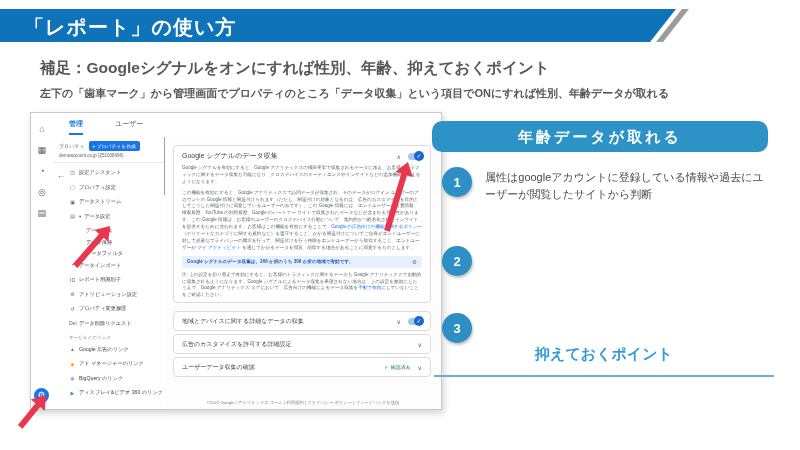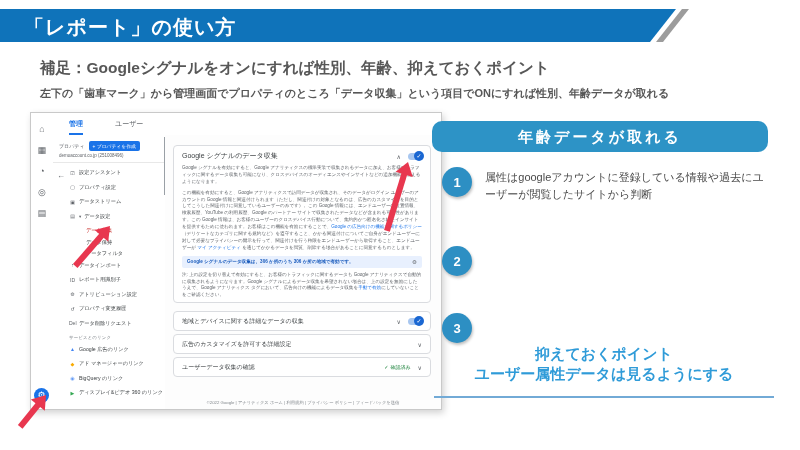--- a/index.html
+++ b/index.html
@@ -264,16 +264,15 @@
   </div>
   <div class="point pt2">
     <div class="pnum">2</div>
   </div>
   <div class="point pt3">
     <div class="pnum">3</div>
   </div>
 
   <div class="conclusion">
     <div>抑えておくポイント</div>
-    <div>ユーザー属性データは見るようにする</div>
   </div>
 
 </div>
 
 </body></html>

